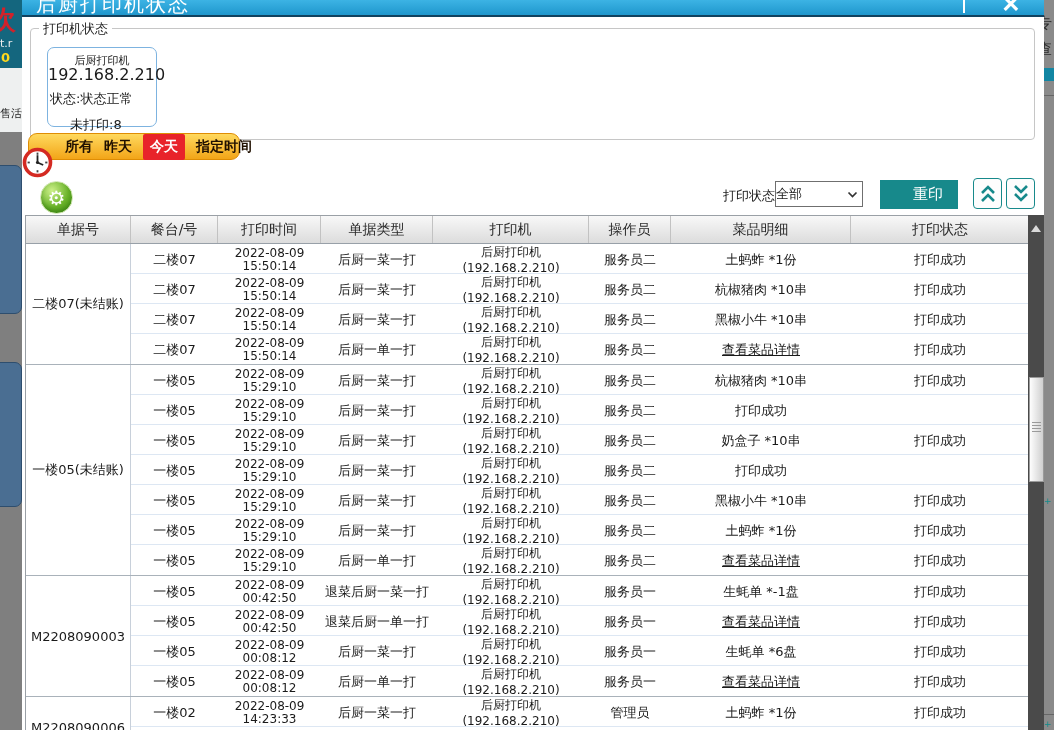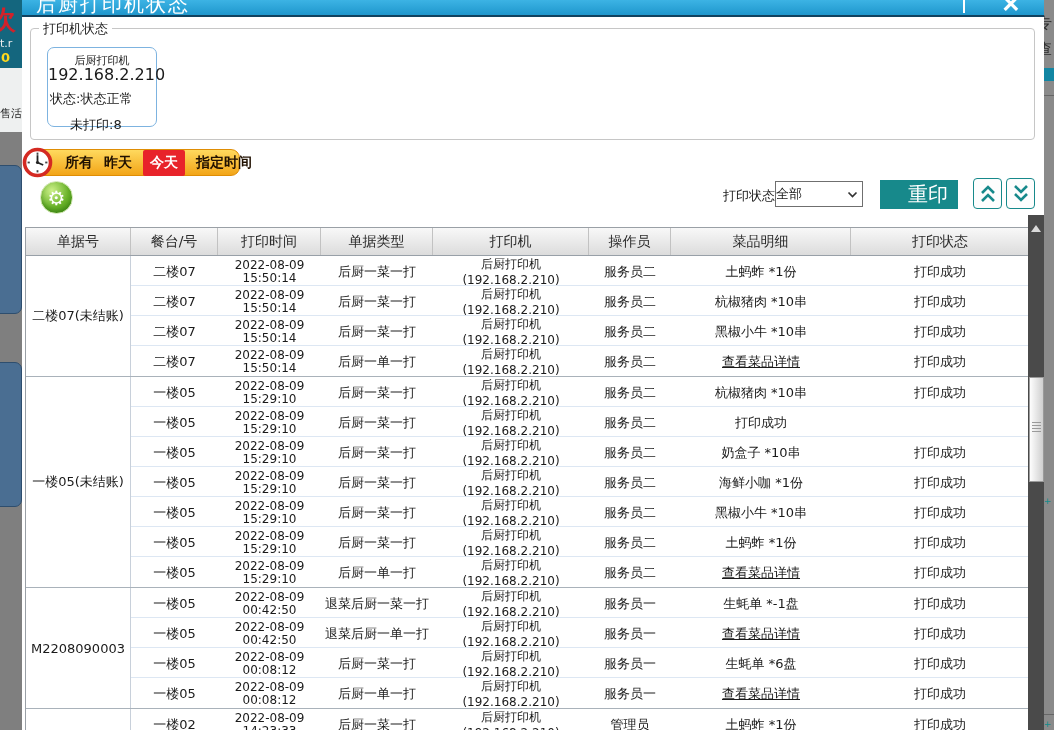--- a/index.html
+++ b/index.html
@@ -30,34 +30,34 @@
   .titlebar .close{position:absolute;left:972px;top:-8px;width:34px;height:24px;border:none;background:transparent;color:#fff;font-size:23px;font-weight:bold;line-height:24px;text-align:center;padding:0;cursor:pointer;}
   
   .groupbox{position:absolute;left:8px;top:28px;width:1005px;height:112px;border:1px solid #c6c6c6;border-radius:4px;box-sizing:border-box;}
   .groupbox .legend{position:absolute;top:-9px;left:8px;background:#fff;padding:0 4px;font-size:13px;color:#222;}
   .printer-card{position:absolute;left:16px;top:18px;width:110px;height:80px;border:1px solid #7db3e0;border-radius:7px;box-sizing:border-box;padding-top:5px;font-size:12px;cursor:pointer;background:#fff;}
   .printer-card .nm{text-align:center;font-size:11px;line-height:15px;}
   .printer-card .ip{text-align:center;font-size:16px;line-height:13px;}
   .printer-card .st{margin-top:9px;padding-left:2px;font-size:13px;}
   .printer-card .up{margin-top:8px;padding-left:22px;font-size:13px;}
   
-  .filter-bar{position:absolute;left:6px;top:149px;width:212px;height:27px;box-sizing:border-box;background:linear-gradient(#ffd95e,#f2a518);border:1px solid #df8d04;border-radius:9px;display:flex;align-items:center;gap:11px;padding-left:36px;font-size:14px;font-weight:bold;color:#201000;text-align:right;}
+  .filter-bar{position:absolute;left:6px;top:133px;width:212px;height:27px;box-sizing:border-box;background:linear-gradient(#ffd95e,#f2a518);border:1px solid #df8d04;border-radius:9px;display:flex;align-items:center;gap:11px;padding-left:36px;font-size:14px;font-weight:bold;color:#201000;text-align:right;}
   .filter-opt{cursor:pointer;white-space:nowrap;}
   .filter-opt.active{background:#e8232a;color:#fff;padding:4px 7px;border-radius:2px;}
   .clock-icon{position:absolute;left:0px;top:147px;width:31px;height:31px;}
   .gear-icon{position:absolute;left:18px;top:181px;width:31px;height:31px;border-radius:50%;background:radial-gradient(circle at 35% 28%,#cdf08a,#6ab32a 55%,#3f8f10);border:1px solid #cfe6b0;box-shadow:inset 0 -3px 4px rgba(0,60,0,.25);display:flex;align-items:center;justify-content:center;color:#fff;font-size:20px;cursor:pointer;}
   
   .ps-label{position:absolute;left:701px;top:187px;font-size:13px;}
   .ps-select{position:absolute;left:753px;top:181px;width:88px;height:26px;box-sizing:border-box;border:1px solid #6f6f6f;background:#fff;font-size:13px;display:flex;align-items:center;justify-content:space-between;padding:0 4px 0 0;cursor:pointer;}
-  .reprint-btn{position:absolute;left:858px;top:180px;width:78px;height:29px;background:#17898b;color:#fff;border:none;font-size:20px;cursor:pointer;font-family:Liberation Sans, sans-serif;padding-left:24px;}
+  .reprint-btn{position:absolute;left:858px;top:180px;width:78px;height:29px;background:#17898b;color:#fff;border:none;font-size:15px;cursor:pointer;font-family:Liberation Sans, sans-serif;padding-left:24px;}
   .chev-btn{position:absolute;top:178px;width:29px;height:31px;box-sizing:border-box;background:#fdfdfd;border:1px solid #17898b;border-radius:4px;display:flex;align-items:center;justify-content:center;cursor:pointer;padding:0;}
   .chev-up{left:951px;}
   .chev-down{left:984px;}
   
-  .table{position:absolute;left:3px;top:227px;width:1003px;bottom:0;background:#0369a1;border-left:1px solid #9aa0a6;border-top:1px solid #9aa0a6;box-sizing:content-box;overflow:hidden;}
+  .table{position:absolute;left:3px;top:215px;width:1003px;bottom:0;background:#0369a1;border-left:1px solid #9aa0a6;border-top:1px solid #9aa0a6;box-sizing:content-box;overflow:hidden;}
   .thead{display:grid;grid-template-columns:105px 87px 103px 112px 156px 82px 180px 178px;height:28px;background:linear-gradient(#f8f8f8,#dcdcdc);border-bottom:1px solid #98a0a8;font-size:14px;color:#2b2b2b;box-sizing:border-box;}
   .th{display:flex;align-items:center;justify-content:center;border-right:1px solid #c2c2c2;box-sizing:border-box;}
   .group{display:flex;border-bottom:1px solid #a9b2ba;background:#fff;}
   .bill-cell{width:105px;box-sizing:border-box;display:flex;align-items:center;justify-content:center;font-size:13px;border-right:1px solid #c8d0da;text-align:center;}
   .rows{flex:1;}
   .row{display:grid;grid-template-columns:87px 103px 112px 156px 82px 180px 178px;height:30px;align-items:center;text-align:center;font-size:13px;border-bottom:1px solid #dde7f3;box-sizing:border-box;cursor:default;}
   .row:last-child{border-bottom:none;}
   .c-time{font-size:12px;line-height:13px;}
   .c-printer{font-size:12px;text-align:center;}
   .link{text-decoration:underline;cursor:pointer;text-align:center;}
@@ -259,21 +259,20 @@
             </div>
             <div class="row">
               <div>一楼05</div>
               <div class="c-time">
                 <div>2022-08-09</div>
                 <div>15:29:10</div>
               </div>
               <div>后厨一菜一打</div>
               <div class="c-printer">后厨打印机(192.168.2.210)</div>
               <div>服务员二</div>
-              <div>海鲜小咖 *1份</div>
               <div>打印成功</div>
             </div>
             <div class="row">
               <div>一楼05</div>
               <div class="c-time">
                 <div>2022-08-09</div>
                 <div>15:29:10</div>
               </div>
               <div>后厨一菜一打</div>
               <div class="c-printer">后厨打印机(192.168.2.210)</div>

